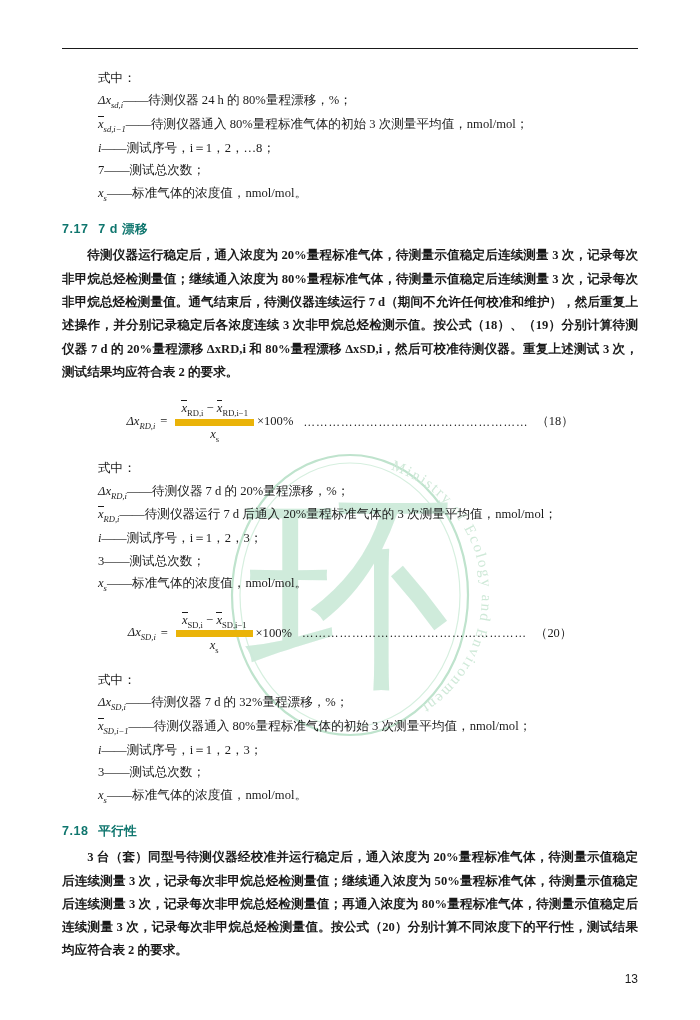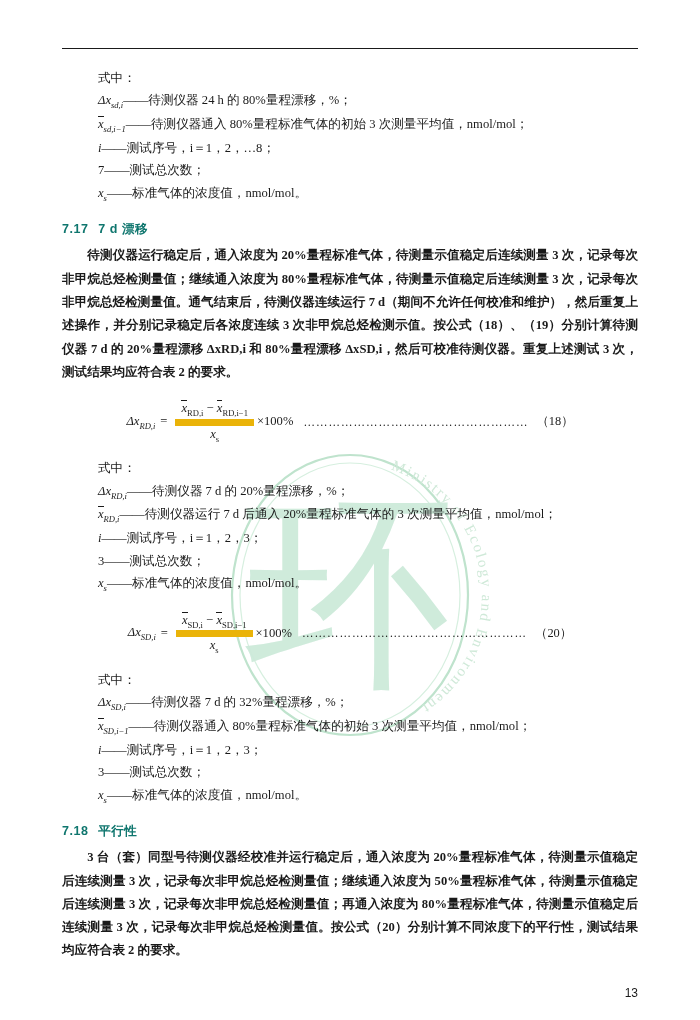--- a/index.html
+++ b/index.html
@@ -132,21 +132,21 @@
     line-height: 1;
     padding-top: 1px;
   }
   sub { font-size: 0.68em; }
   .sym { font-style: italic; }
 
   
   .footer {
     position: absolute;
     right: 62px;
-    bottom: 20px;
+    bottom: 34px;
     z-index: 2;
     font-family: "Liberation Sans", sans-serif;
     font-size: 12px;
   }
 </style>
 </head>
 <body>
 
 <div class="page">
 

